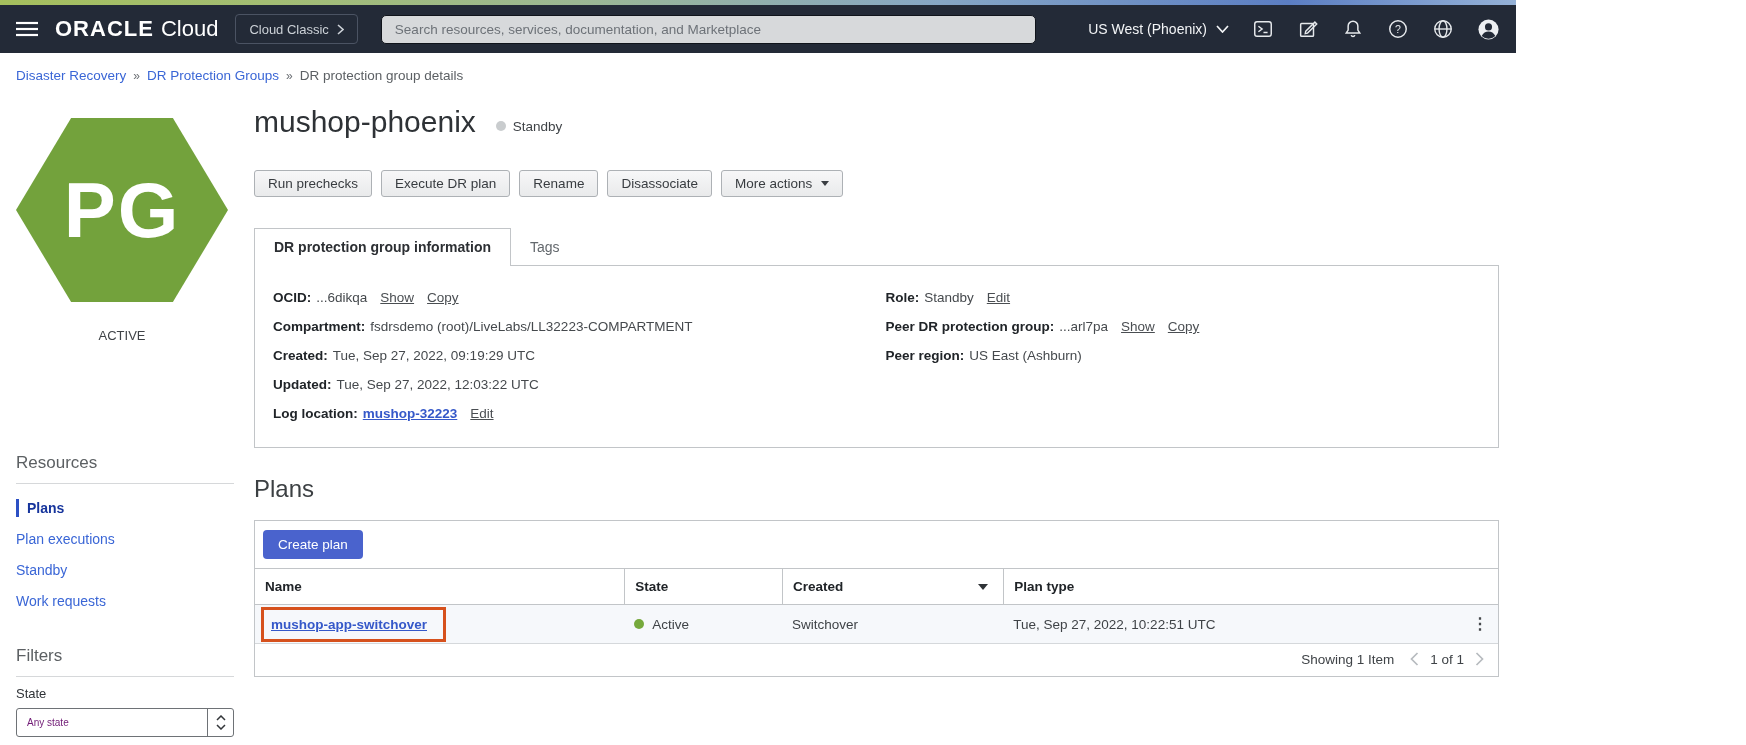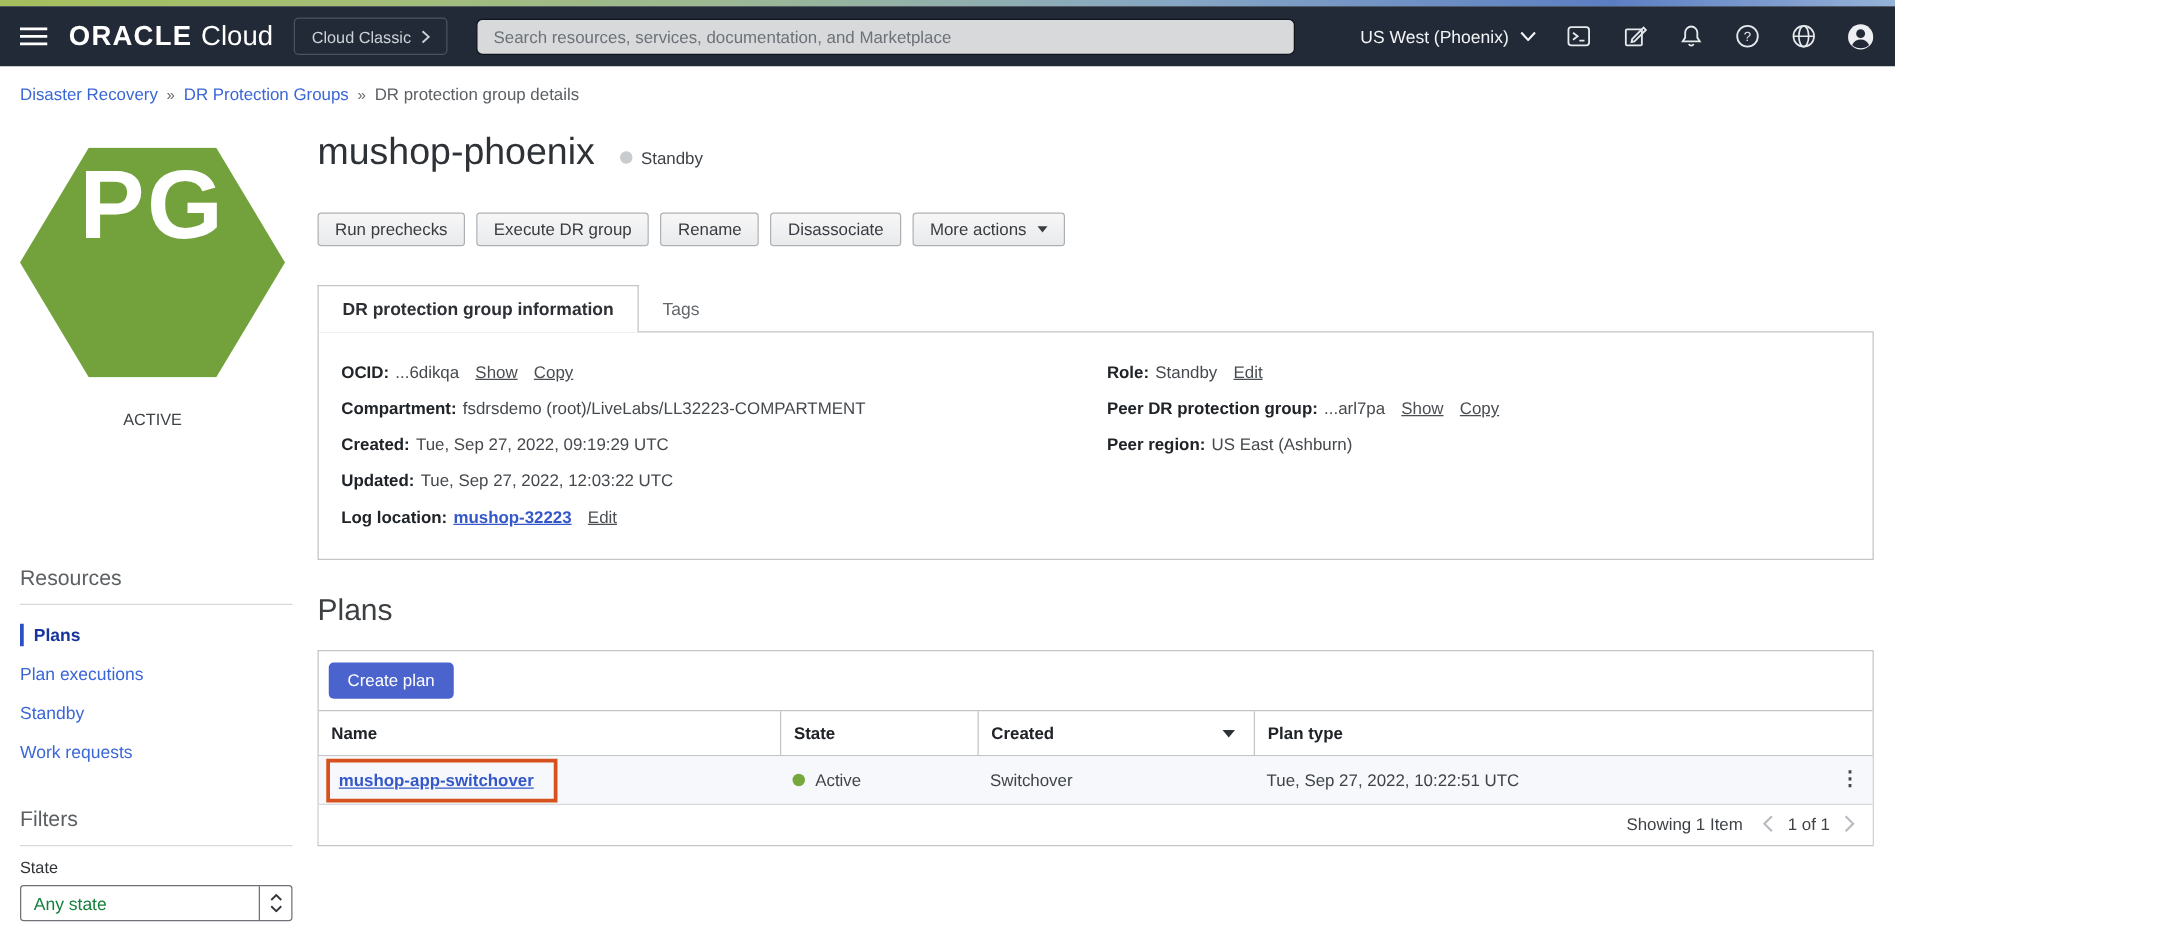--- a/index.html
+++ b/index.html
@@ -28,37 +28,37 @@
   .crumb-current { color:#5c6064; }
 
   
   .layout { display:flex; align-items:flex-start; }
   aside { width:254px; flex:none; }
   main { flex:1; padding-right:17px; min-width:0; }
 
   
   .hexagon { width:212px; height:184px; margin:26px 0 0 16px; background:#73a23c;
     clip-path:polygon(26% 0,74% 0,100% 50%,74% 100%,26% 100%,0 50%);
-    display:flex; justify-content:center; }
+    display:flex; align-items:center; justify-content:center; }
   .hex-text { color:#fff; font-size:78px; font-weight:700; letter-spacing:2px; }
   .badge-state { width:212px; margin:26px 0 0 16px; text-align:center; font-size:13px; color:#3f4347; }
   .side-section { margin-left:16px; width:218px; }
   .side-heading { font-size:17px; font-weight:400; color:#5c6063; }
   .heading-resources { margin-top:110px; }
   .heading-filters { margin-top:36px; }
   .side-hr { border:none; border-top:1px solid #d6d8da; margin:10px 0 15px; }
   .side-nav { list-style:none; font-size:14px; }
   .side-nav li { margin-bottom:13px; line-height:18px; }
   .side-nav a { color:#3a66d6; text-decoration:none; cursor:pointer; }
   .side-nav li.active { border-left:3px solid #2c50c4; padding-left:8px; }
   .side-nav li.active a { color:#16349c; font-weight:700; }
   .state-label { font-size:13px; color:#2f3337; margin:0 0 7px; }
   .hr-filters { margin-bottom:9px; }
   .select { height:29px; border:1px solid #6e7276; border-radius:3px; background:#fff; display:flex; align-items:stretch; cursor:pointer; }
-  .select-value { flex:1; display:flex; align-items:center; padding-left:10px; font-size:14px; color:#15803d;text-align:right; }
+  .select-value { flex:1; display:flex; align-items:center; padding-left:10px; font-size:10px; color:#701a75;text-align:right; }
   .select-stepper { width:26px; border-left:1px solid #6e7276; display:flex; flex-direction:column; align-items:center; justify-content:center; gap:3px; }
 
   
   .title-row { display:flex; align-items:center; margin-top:13px; }
   .page-title { font-size:30px; font-weight:500; color:#2e3236; }
   .status { display:flex; align-items:center; gap:7px; margin-left:20px; margin-top:8px; }
   .status-dot { width:10px; height:10px; border-radius:50%; background:#c9ccce; }
   .status-text { font-size:13.5px; color:#3f4347; }
   .actions { display:flex; gap:9px; margin-top:31px; }
   .btn { font-family:inherit; font-size:13.5px; color:#383c40; background:linear-gradient(#f7f7f8,#e9eaeb); border:1px solid #adb1b5; border-radius:3px; padding:5px 13px; display:flex; align-items:center; gap:9px; cursor:pointer; }
@@ -220,21 +220,21 @@
       <div class="title-row">
         <h1 class="page-title">mushop-phoenix</h1>
         <div class="status">
           <span class="status-dot"></span>
           <span class="status-text">Standby</span>
         </div>
       </div>
 
       <div class="actions">
         <button class="btn">Run prechecks</button>
-        <button class="btn">Execute DR group</button>
+        <button class="btn">Execute DR plan</button>
         <button class="btn">Rename</button>
         <button class="btn">Disassociate</button>
         <button class="btn">
           <span>More actions</span>
           <span class="caret-dn"></span>
         </button>
       </div>
 
       <div class="tabs">
         <div class="tab-active">DR protection group information</div>

